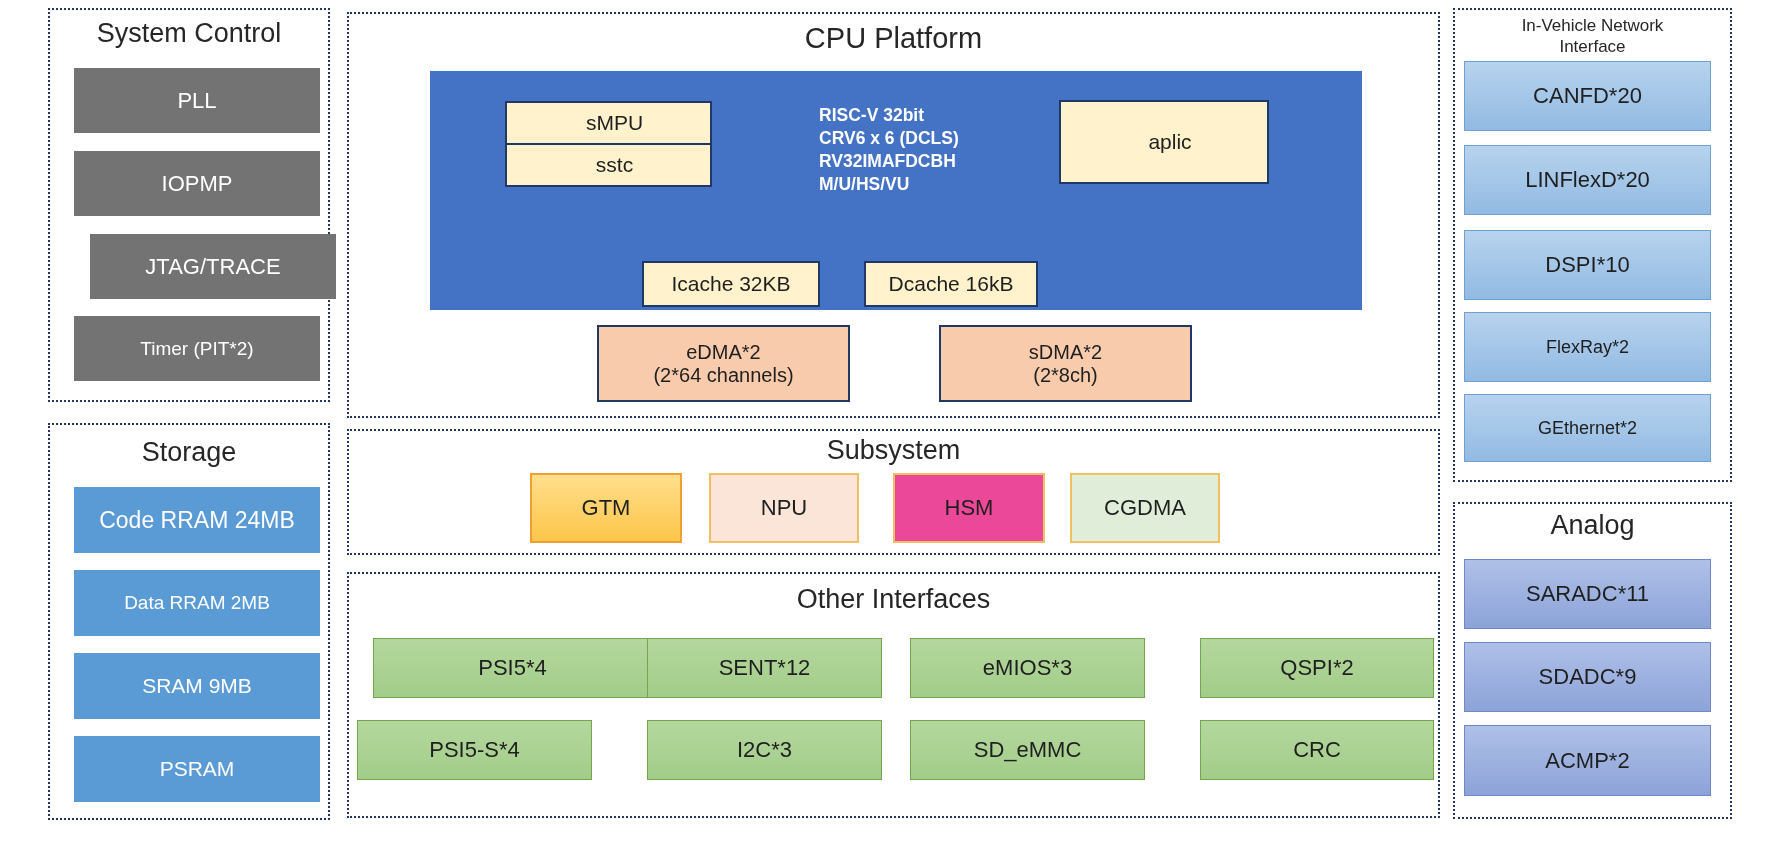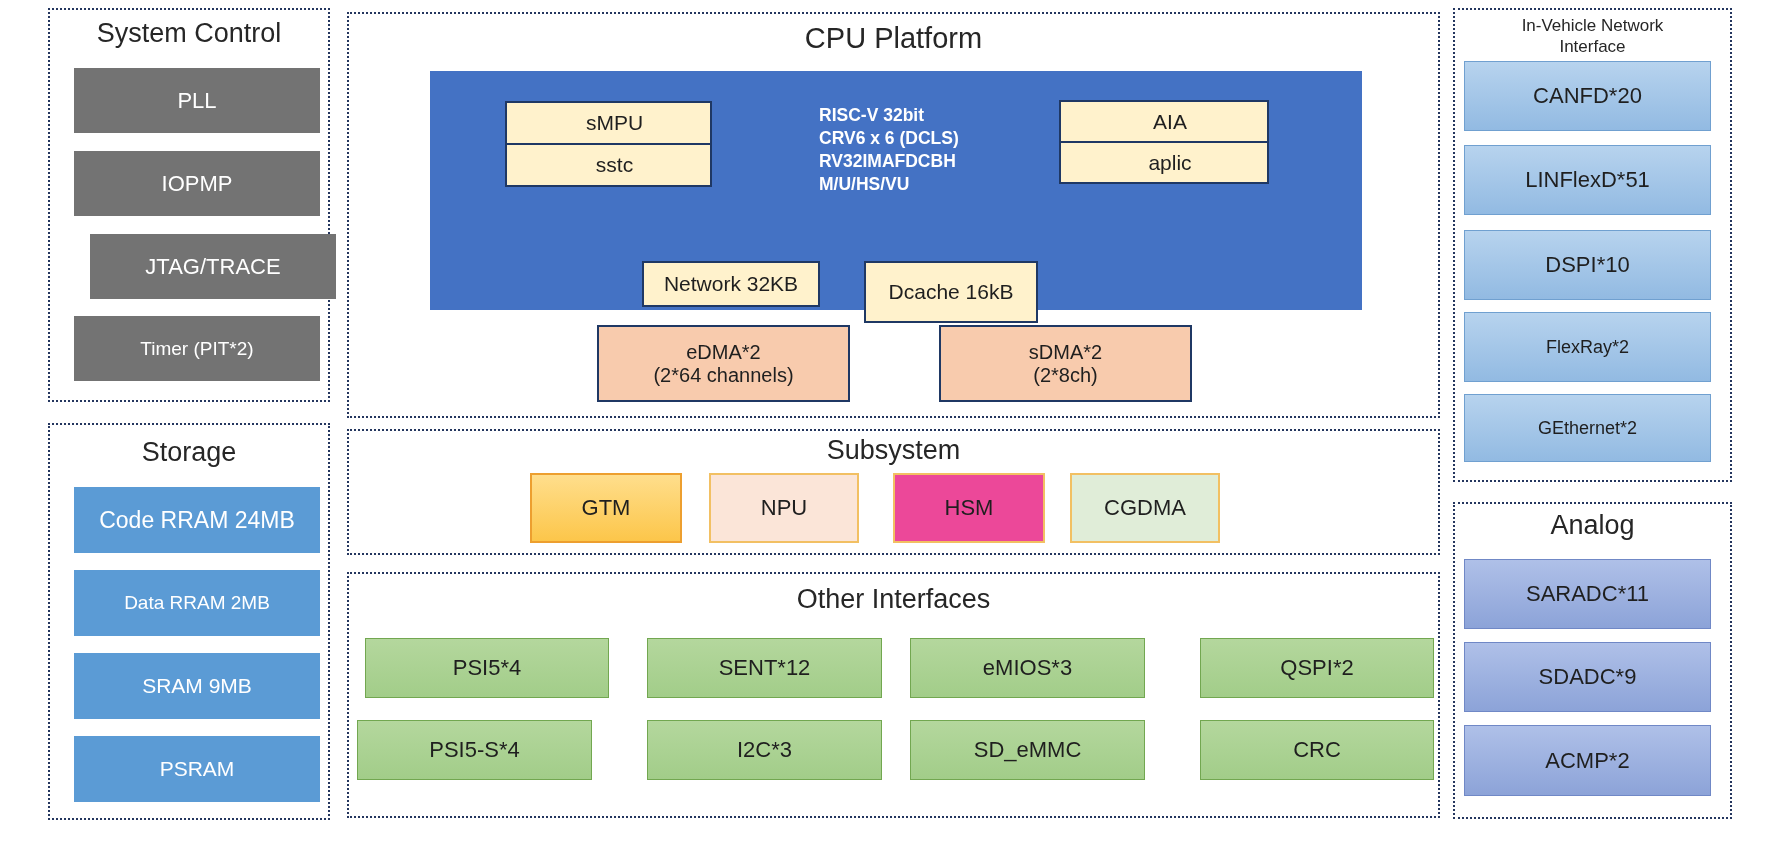--- a/index.html
+++ b/index.html
@@ -70,26 +70,25 @@
       </div>
 
       <div class="risc" style="left:389px;top:33px;">
         <div>RISC-V 32bit</div>
         <div>CRV6 x 6 (DCLS)</div>
         <div>RV32IMAFDCBH</div>
         <div>M/U/HS/VU</div>
       </div>
 
       <div class="cream-stack" style="left:629px;top:29px;width:210px;height:84px;">
-        <div class="cream-cell">AIA</div>
         <div class="cream-cell">aplic</div>
       </div>
 
-      <div class="blk cream-box" style="left:212px;top:190px;width:178px;height:46px;">Network 32KB</div>
-      <div class="blk cream-box" style="left:434px;top:190px;width:174px;height:62px;">Dcache 16kB</div>
+      <div class="blk cream-box" style="left:212px;top:190px;width:178px;height:46px;">Icache 32KB</div>
+      <div class="blk cream-box" style="left:434px;top:190px;width:174px;height:46px;">Dcache 16kB</div>
     </div>
 
     <div class="blk dma" style="left:248px;top:311px;width:253px;height:77px;">
       <div>eDMA*2</div>
       <div>(2*64 channels)</div>
     </div>
     <div class="blk dma" style="left:590px;top:311px;width:253px;height:77px;">
       <div>sDMA*2</div>
       <div>(2*8ch)</div>
     </div>
@@ -98,35 +97,35 @@
   <div class="sec" style="left:347px;top:429px;width:1093px;height:126px;">
     <div class="sec-title" style="top:4px;font-size:27px;">Subsystem</div>
     <div class="blk sub gtm" style="left:181px;top:42px;width:152px;height:70px;">GTM</div>
     <div class="blk sub npu" style="left:360px;top:42px;width:150px;height:70px;">NPU</div>
     <div class="blk sub hsm" style="left:544px;top:42px;width:152px;height:70px;">HSM</div>
     <div class="blk sub cgdma" style="left:721px;top:42px;width:150px;height:70px;">CGDMA</div>
   </div>
 
   <div class="sec" style="left:347px;top:572px;width:1093px;height:246px;">
     <div class="sec-title" style="top:10px;font-size:27px;">Other Interfaces</div>
-    <div class="blk green" style="left:16px;top:64px;width:244px;height:60px;">PSI5*4</div>
+    <div class="blk green" style="left:24px;top:64px;width:279px;height:60px;">PSI5*4</div>
     <div class="blk green" style="left:298px;top:64px;width:235px;height:60px;">SENT*12</div>
     <div class="blk green" style="left:561px;top:64px;width:235px;height:60px;">eMIOS*3</div>
     <div class="blk green" style="left:851px;top:64px;width:234px;height:60px;">QSPI*2</div>
     <div class="blk green" style="left:8px;top:146px;width:235px;height:60px;">PSI5-S*4</div>
     <div class="blk green" style="left:298px;top:146px;width:235px;height:60px;">I2C*3</div>
     <div class="blk green" style="left:561px;top:146px;width:235px;height:60px;">SD_eMMC</div>
     <div class="blk green" style="left:851px;top:146px;width:234px;height:60px;">CRC</div>
   </div>
 
   <div class="sec" style="left:1453px;top:8px;width:279px;height:474px;">
     <div class="sec-title" style="top:6px;font-size:17px;">In-Vehicle Network</div>
     <div class="sec-title" style="top:27px;font-size:17px;">Interface</div>
     <div class="blk net" style="left:9px;top:51px;width:247px;height:70px;">CANFD*20</div>
-    <div class="blk net" style="left:9px;top:135px;width:247px;height:70px;">LINFlexD*51</div>
+    <div class="blk net" style="left:9px;top:135px;width:247px;height:70px;">LINFlexD*20</div>
     <div class="blk net" style="left:9px;top:220px;width:247px;height:70px;">DSPI*10</div>
     <div class="blk net fs18" style="left:9px;top:302px;width:247px;height:70px;">FlexRay*2</div>
     <div class="blk net fs18" style="left:9px;top:384px;width:247px;height:68px;">GEthernet*2</div>
   </div>
 
   <div class="sec" style="left:1453px;top:502px;width:279px;height:317px;">
     <div class="sec-title" style="top:6px;font-size:27px;">Analog</div>
     <div class="blk ana" style="left:9px;top:55px;width:247px;height:70px;">SARADC*11</div>
     <div class="blk ana" style="left:9px;top:138px;width:247px;height:70px;">SDADC*9</div>
     <div class="blk ana" style="left:9px;top:221px;width:247px;height:71px;">ACMP*2</div>

